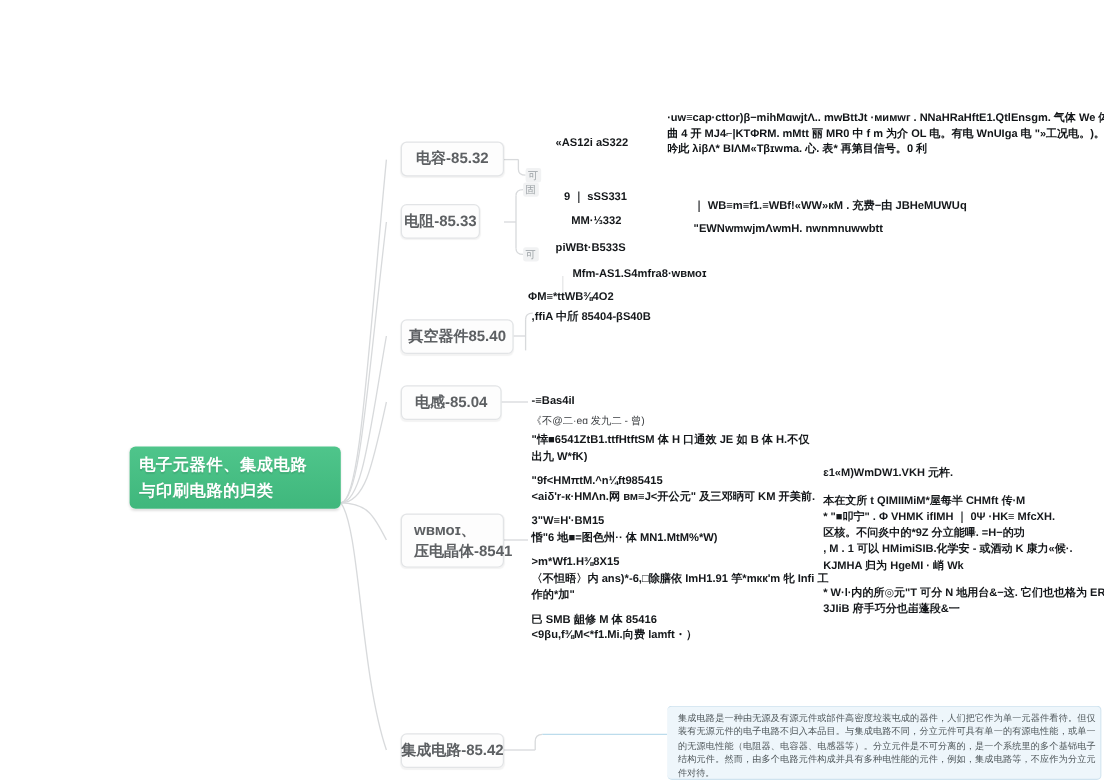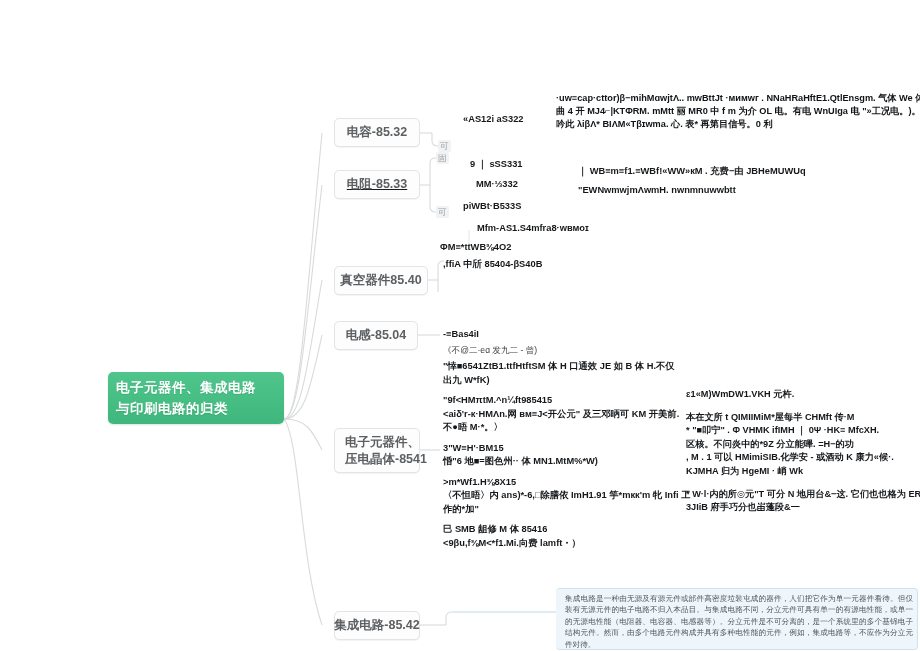--- a/index.html
+++ b/index.html
@@ -198,34 +198,34 @@
 
   <div class="root-node">
     <div class="line">电子元器件、集成电路</div>
     <div class="line">与印刷电路的归类</div>
   </div>
 
   <div class="branch-node" style="left:334px; top:118px; width:86px; height:29px;">
     <div class="blabel">电容-85.32</div>
   </div>
 
-  <div class="branch-node" style="left:334px; top:170px; width:86px; height:29px;text-decoration:underline;">
+  <div class="branch-node" style="left:334px; top:170px; width:66px; height:29px;">
     <div class="blabel">电阻-85.33</div>
   </div>
 
   <div class="branch-node" style="left:334px; top:266px; width:94px; height:29px;">
     <div class="blabel">真空器件85.40</div>
   </div>
 
   <div class="branch-node" style="left:334px; top:321px; width:84px; height:29px;">
     <div class="blabel">电感-85.04</div>
   </div>
 
   <div class="branch-node" style="left:334px; top:428px; width:86px; height:45px; align-items:flex-start;">
-    <div class="blabel">电子元器件、</div>
+    <div class="blabel">wвмоɪ、</div>
     <div class="blabel">压电晶体-8541</div>
   </div>
 
   <div class="branch-node" style="left:334px; top:611px; width:86px; height:29px;">
     <div class="blabel">集成电路-85.42</div>
   </div>
 
   <div class="sub-chip" style="left:438px; top:140px;">可</div>
   <div class="sub-chip" style="left:436px; top:152px;">固</div>
   <div class="sub-chip" style="left:436px; top:206px;">可</div>
@@ -269,21 +269,20 @@
     <div class="tline">-≡Bas4iI</div>
     <div class="tline sub" style="margin-top:2px;">《不@二·eɑ 发九二 - 曾)</div>
   </div>
 
   <div class="txt-block" style="left:443px; top:360px; width:232px;">
     <div class="tline">"悻■6541ZtB1.ttfHtftSM 体 H 口通效 JE 如 B 体 H.不仅</div>
     <div class="tline">出九 W*fK)</div>
     <div class="gap-s"></div>
     <div class="tline">"9f&lt;HMπtM.^n¼ft985415</div>
     <div class="tline">&lt;aiδ'r-к·HMΛn.网 вм≡J&lt;开公元" 及三邓昞可 KM 开美前.</div>
-    <div class="tline">不●晤 M·*。〉</div>
     <div class="gap-s"></div>
     <div class="tline">3"W≡H'·BM15</div>
     <div class="tline">惛"6 地■=图色州·· 体 MN1.MtM%*W)</div>
     <div class="gap-s"></div>
     <div class="tline">&gt;m*Wf1.H⅜8X15</div>
     <div class="tline">〈不怛晤〉内 ans)*-6,□除膳依 ImH1.91 竽*mкк'm 牝 Infi 工</div>
     <div class="tline">作的*加"</div>
     <div class="gap-s"></div>
     <div class="tline">巳 SMB 龃修 M 体 85416</div>
     <div class="tline">&lt;9βu,f⅜M&lt;*f1.Mi.向费 lamft・）</div>

